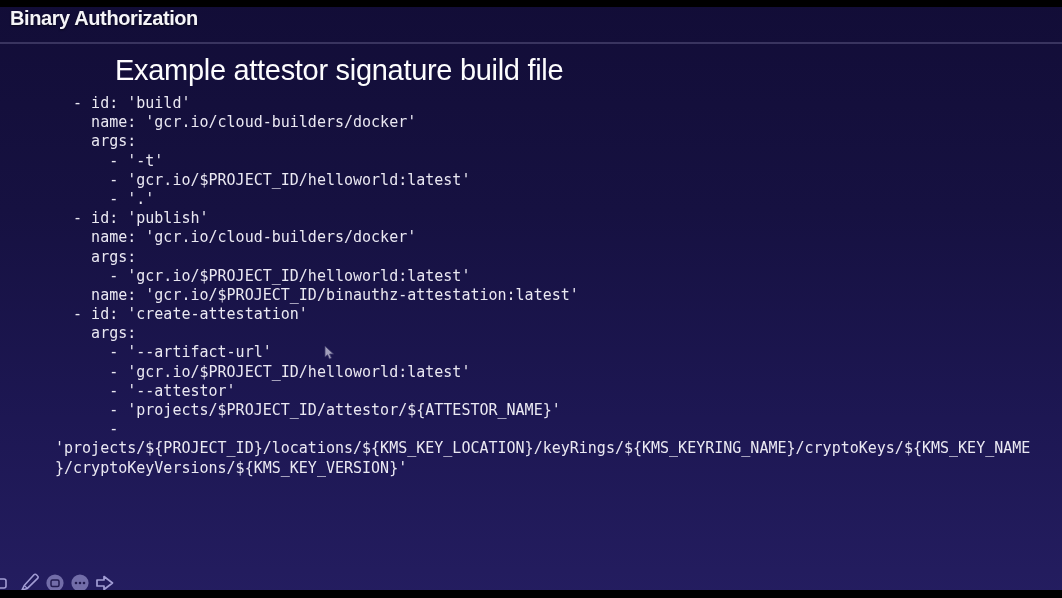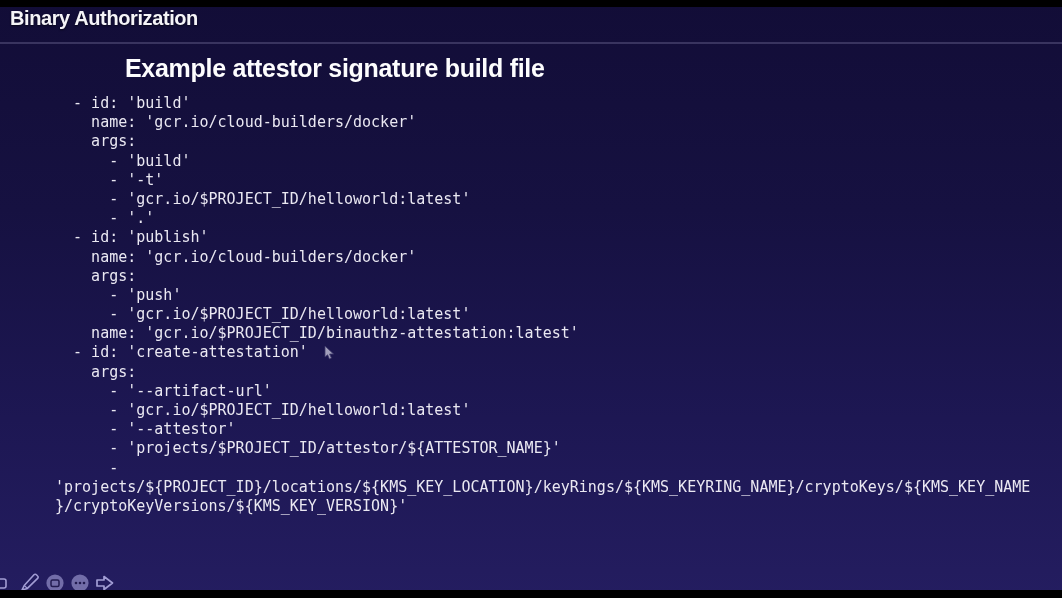--- a/index.html
+++ b/index.html
@@ -26,24 +26,24 @@
     text-shadow: 0 1px 2px rgba(0,0,0,0.6);
   }
   .divider {
     position: absolute;
     left: 0; top: 42px;
     width: 1062px; height: 2px;
     background: #39345f;
   }
   .slide-title {
     position: absolute;
-    left: 125px; top: 54px;
+    left: 115px; top: 54px;
     color: #fdfdfe;
-    font-size: 25px;
-    font-weight: 700;
+    font-size: 29px;
+    font-weight: 400;
     letter-spacing: -0.3px;
   }
   .code-block {
     position: absolute;
     left: 55px; top: 94px;
     color: #eae8f2;
     font-family: "DejaVu Sans Mono", "Liberation Mono", monospace;
     font-size: 15px;
     line-height: 19.2px;
   }
@@ -75,28 +75,26 @@
   <div class="header-title">Binary Authorization</div>
 
   <div class="divider"></div>
 
   <div class="slide-title">Example attestor signature build file</div>
 
   <div class="code-block">
     <div class="code-line">  - id: 'build'</div>
     <div class="code-line">    name: 'gcr.io/cloud-builders/docker'</div>
     <div class="code-line">    args:</div>
-    <div class="code-line">      - 'build'</div>
     <div class="code-line">      - '-t'</div>
     <div class="code-line">      - 'gcr.io/$PROJECT_ID/helloworld:latest'</div>
     <div class="code-line">      - '.'</div>
     <div class="code-line">  - id: 'publish'</div>
     <div class="code-line">    name: 'gcr.io/cloud-builders/docker'</div>
     <div class="code-line">    args:</div>
-    <div class="code-line">      - 'push'</div>
     <div class="code-line">      - 'gcr.io/$PROJECT_ID/helloworld:latest'</div>
     <div class="code-line">    name: 'gcr.io/$PROJECT_ID/binauthz-attestation:latest'</div>
     <div class="code-line">  - id: 'create-attestation'</div>
     <div class="code-line">    args:</div>
     <div class="code-line">      - '--artifact-url'</div>
     <div class="code-line">      - 'gcr.io/$PROJECT_ID/helloworld:latest'</div>
     <div class="code-line">      - '--attestor'</div>
     <div class="code-line">      - 'projects/$PROJECT_ID/attestor/${ATTESTOR_NAME}'</div>
     <div class="code-line">      -</div>
     <div class="code-line">'projects/${PROJECT_ID}/locations/${KMS_KEY_LOCATION}/keyRings/${KMS_KEYRING_NAME}/cryptoKeys/${KMS_KEY_NAME</div>

